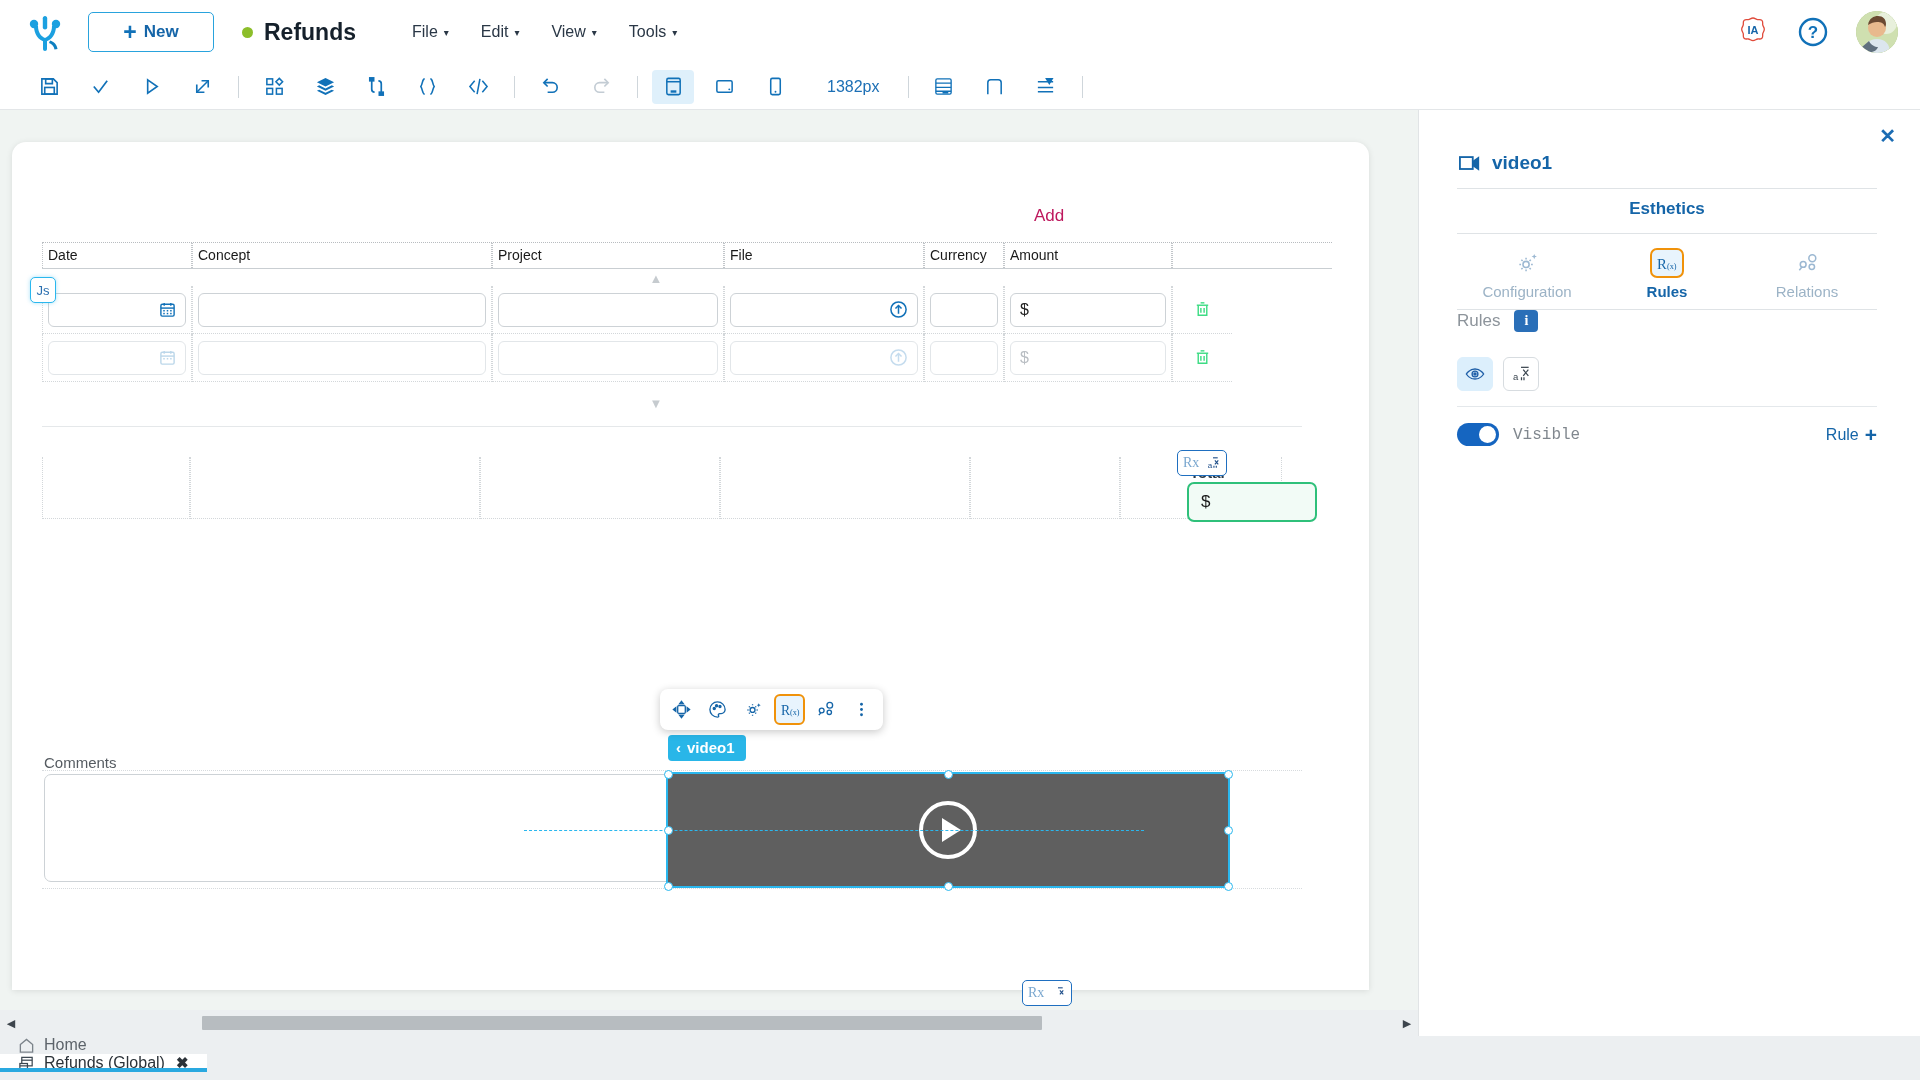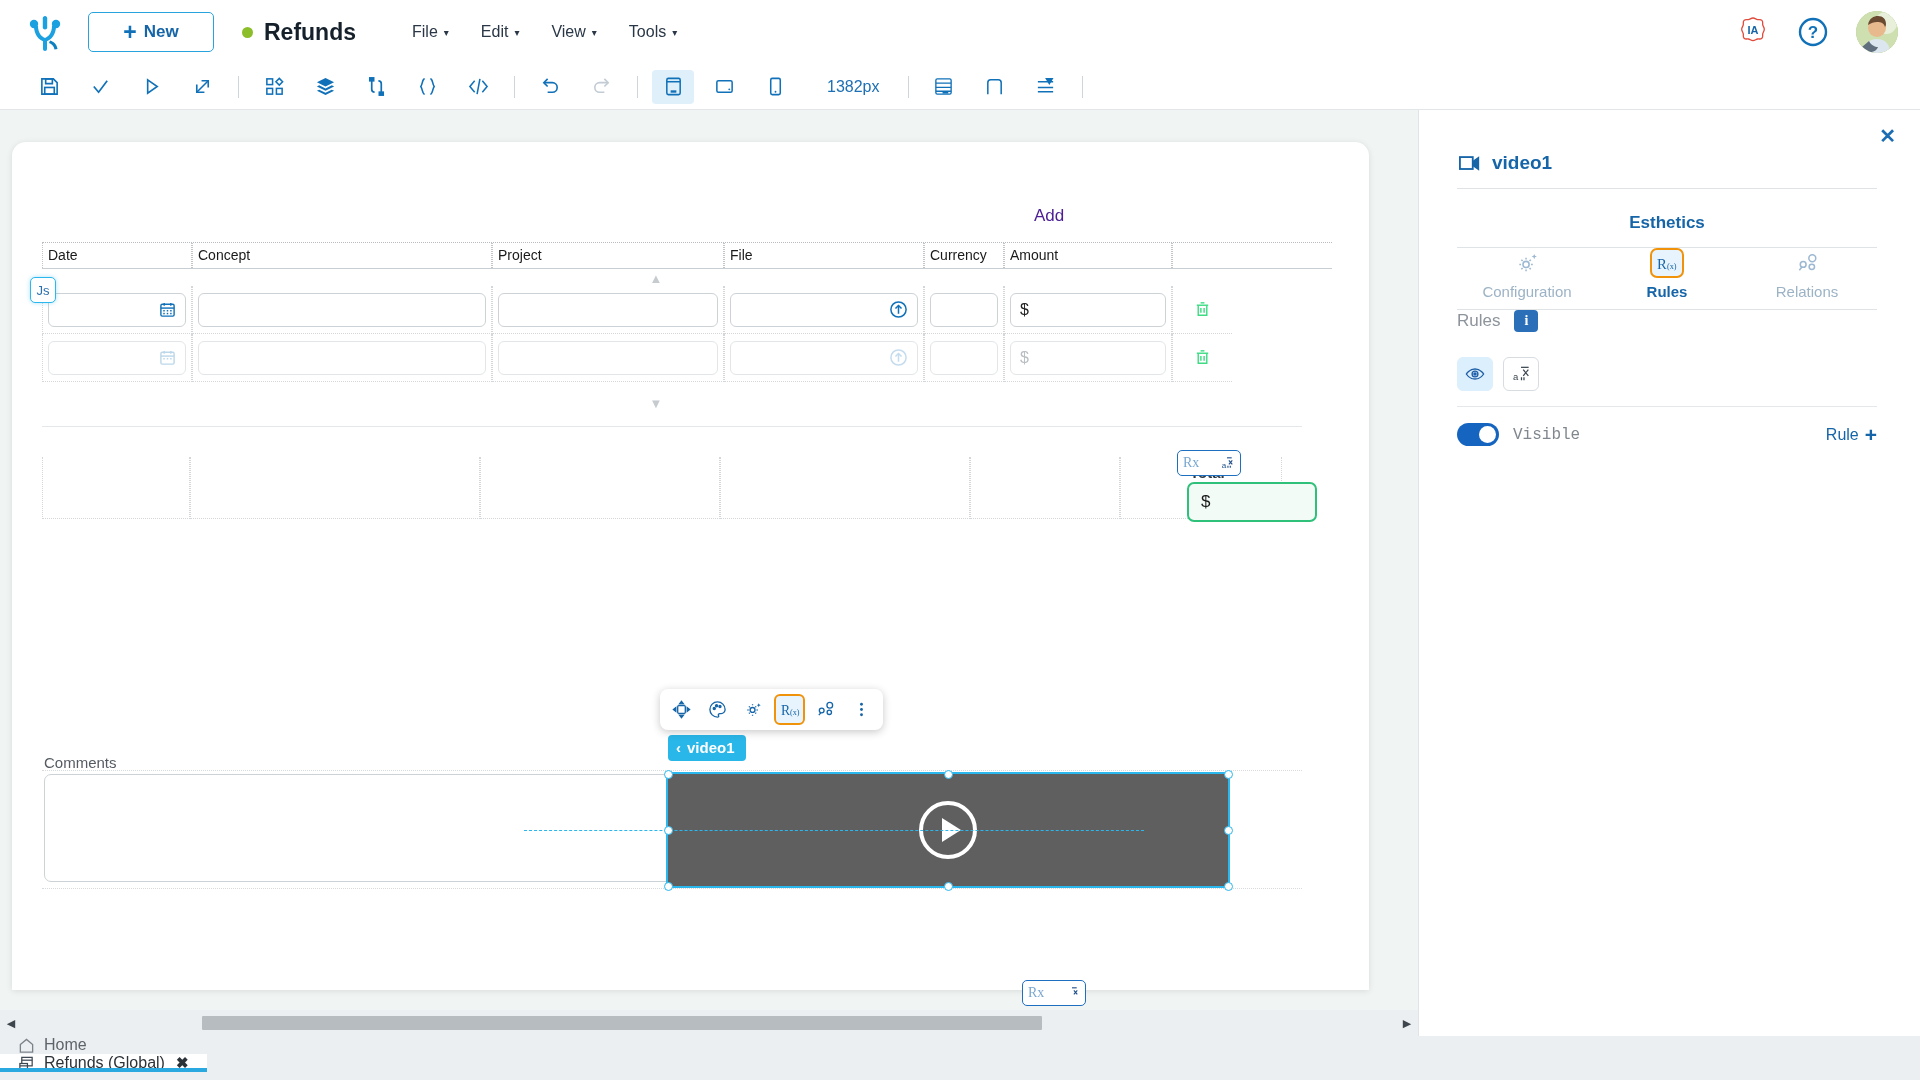--- a/index.html
+++ b/index.html
@@ -69,21 +69,21 @@
     position: absolute; top: 32px; left: 12px; width: 1357px; height: 848px;
     background: #fff; border-radius: 14px 14px 0 0;
     box-shadow: 0 1px 6px rgba(0,0,0,.10);
   }
   .section-title {
     position: absolute; background: #ddf3e6; color: #1a1a1a;
     font-size: 17px; font-weight: bold; display: flex; align-items: center;
     padding-left: 10px;
   }
   .add-link {
-    position: absolute; color: #4c1d95; font-size: 17px; cursor: pointer;
+    position: absolute; color: #be185d; font-size: 17px; cursor: pointer;
   }
 
   
   .grid-table { position: absolute; border-top: 1px dotted #b8bcc0; }
   .th-row { display: flex; border-bottom: 1px solid #c9ced2; }
   .th {
     font-size: 14px; color: #1a1a1a; padding: 4px 0 5px 5px;
     border-right: 1px dotted #c2c6ca; border-left: 1px dotted #c2c6ca;
     height: 25px; background: transparent;
   }
@@ -108,21 +108,21 @@
   
   .js-badge {
     position: absolute; width: 26px; height: 26px; border: 1.5px solid #2ab7ee;
     border-radius: 5px; background: #fff; color: #2a6fb0; font-size: 13px;
     display: flex; align-items: center; justify-content: center; cursor: pointer;
     box-shadow: 0 0 4px rgba(42,183,238,.4); z-index: 8;
   }
   
   .rx-badge {
     position: absolute; height: 26px; border: 1.5px solid #1f6fc0; border-radius: 5px;
-    background: #fff; display: flex; align-items: center; gap: 20px;
+    background: #fff; display: flex; align-items: center; gap: 6px;
     padding: 6px 5px; cursor: pointer; z-index: 9;
   }
   .rx-badge .rx-t { font-size: 14px; color: #7aa7cf; font-family: "Liberation Serif", serif; }
 
   .total-label {
     position: absolute; font-size: 15px; font-weight: bold; color: #2b3a47;
   }
   .total-field {
     position: absolute; border: 2px solid #2fc07a; border-radius: 7px;
     background: #f2fbf6; display: flex; align-items: center; padding-left: 12px;
@@ -184,21 +184,21 @@
   }
   .rp-close {
     position: absolute; top: 14px; right: 24px; font-size: 20px; color: #1b6cb3;
     cursor: pointer; font-weight: bold;
   }
   .rp-title {
     position: absolute; top: 42px; left: 40px; display: flex; align-items: center; gap: 11px;
     font-size: 19px; font-weight: bold; color: #1565a8;
   }
   .rp-div { position: absolute; left: 38px; width: 420px; border-top: 1px solid #dfe3e6; }
-  .rp-tabs { position: absolute; top: 88px; left: 38px; width: 420px; display: flex; }
+  .rp-tabs { position: absolute; top: 74px; left: 38px; width: 420px; display: flex; }
   .rp-tab {
     flex: 1; text-align: center; font-size: 17px; font-weight: bold;
     color: #1565a8; padding: 15px 0 14px; cursor: pointer; border-bottom: 1px solid #dfe3e6;
   }
   .rp-tab.active { border-bottom: 3px solid #27b5e8; }
   .rp-subtabs { position: absolute; top: 137px; left: 38px; width: 420px; display: flex;
                 border-bottom: 1px solid #dfe3e6; padding-bottom: 9px; }
   .rp-sub { flex: 1; text-align: center; cursor: pointer; }
   .rp-sub .si { height: 32px; display: flex; align-items: center; justify-content: center; }
   .rp-sub .sl { font-size: 15px; color: #9cb3c6; margin-top: 4px; }

